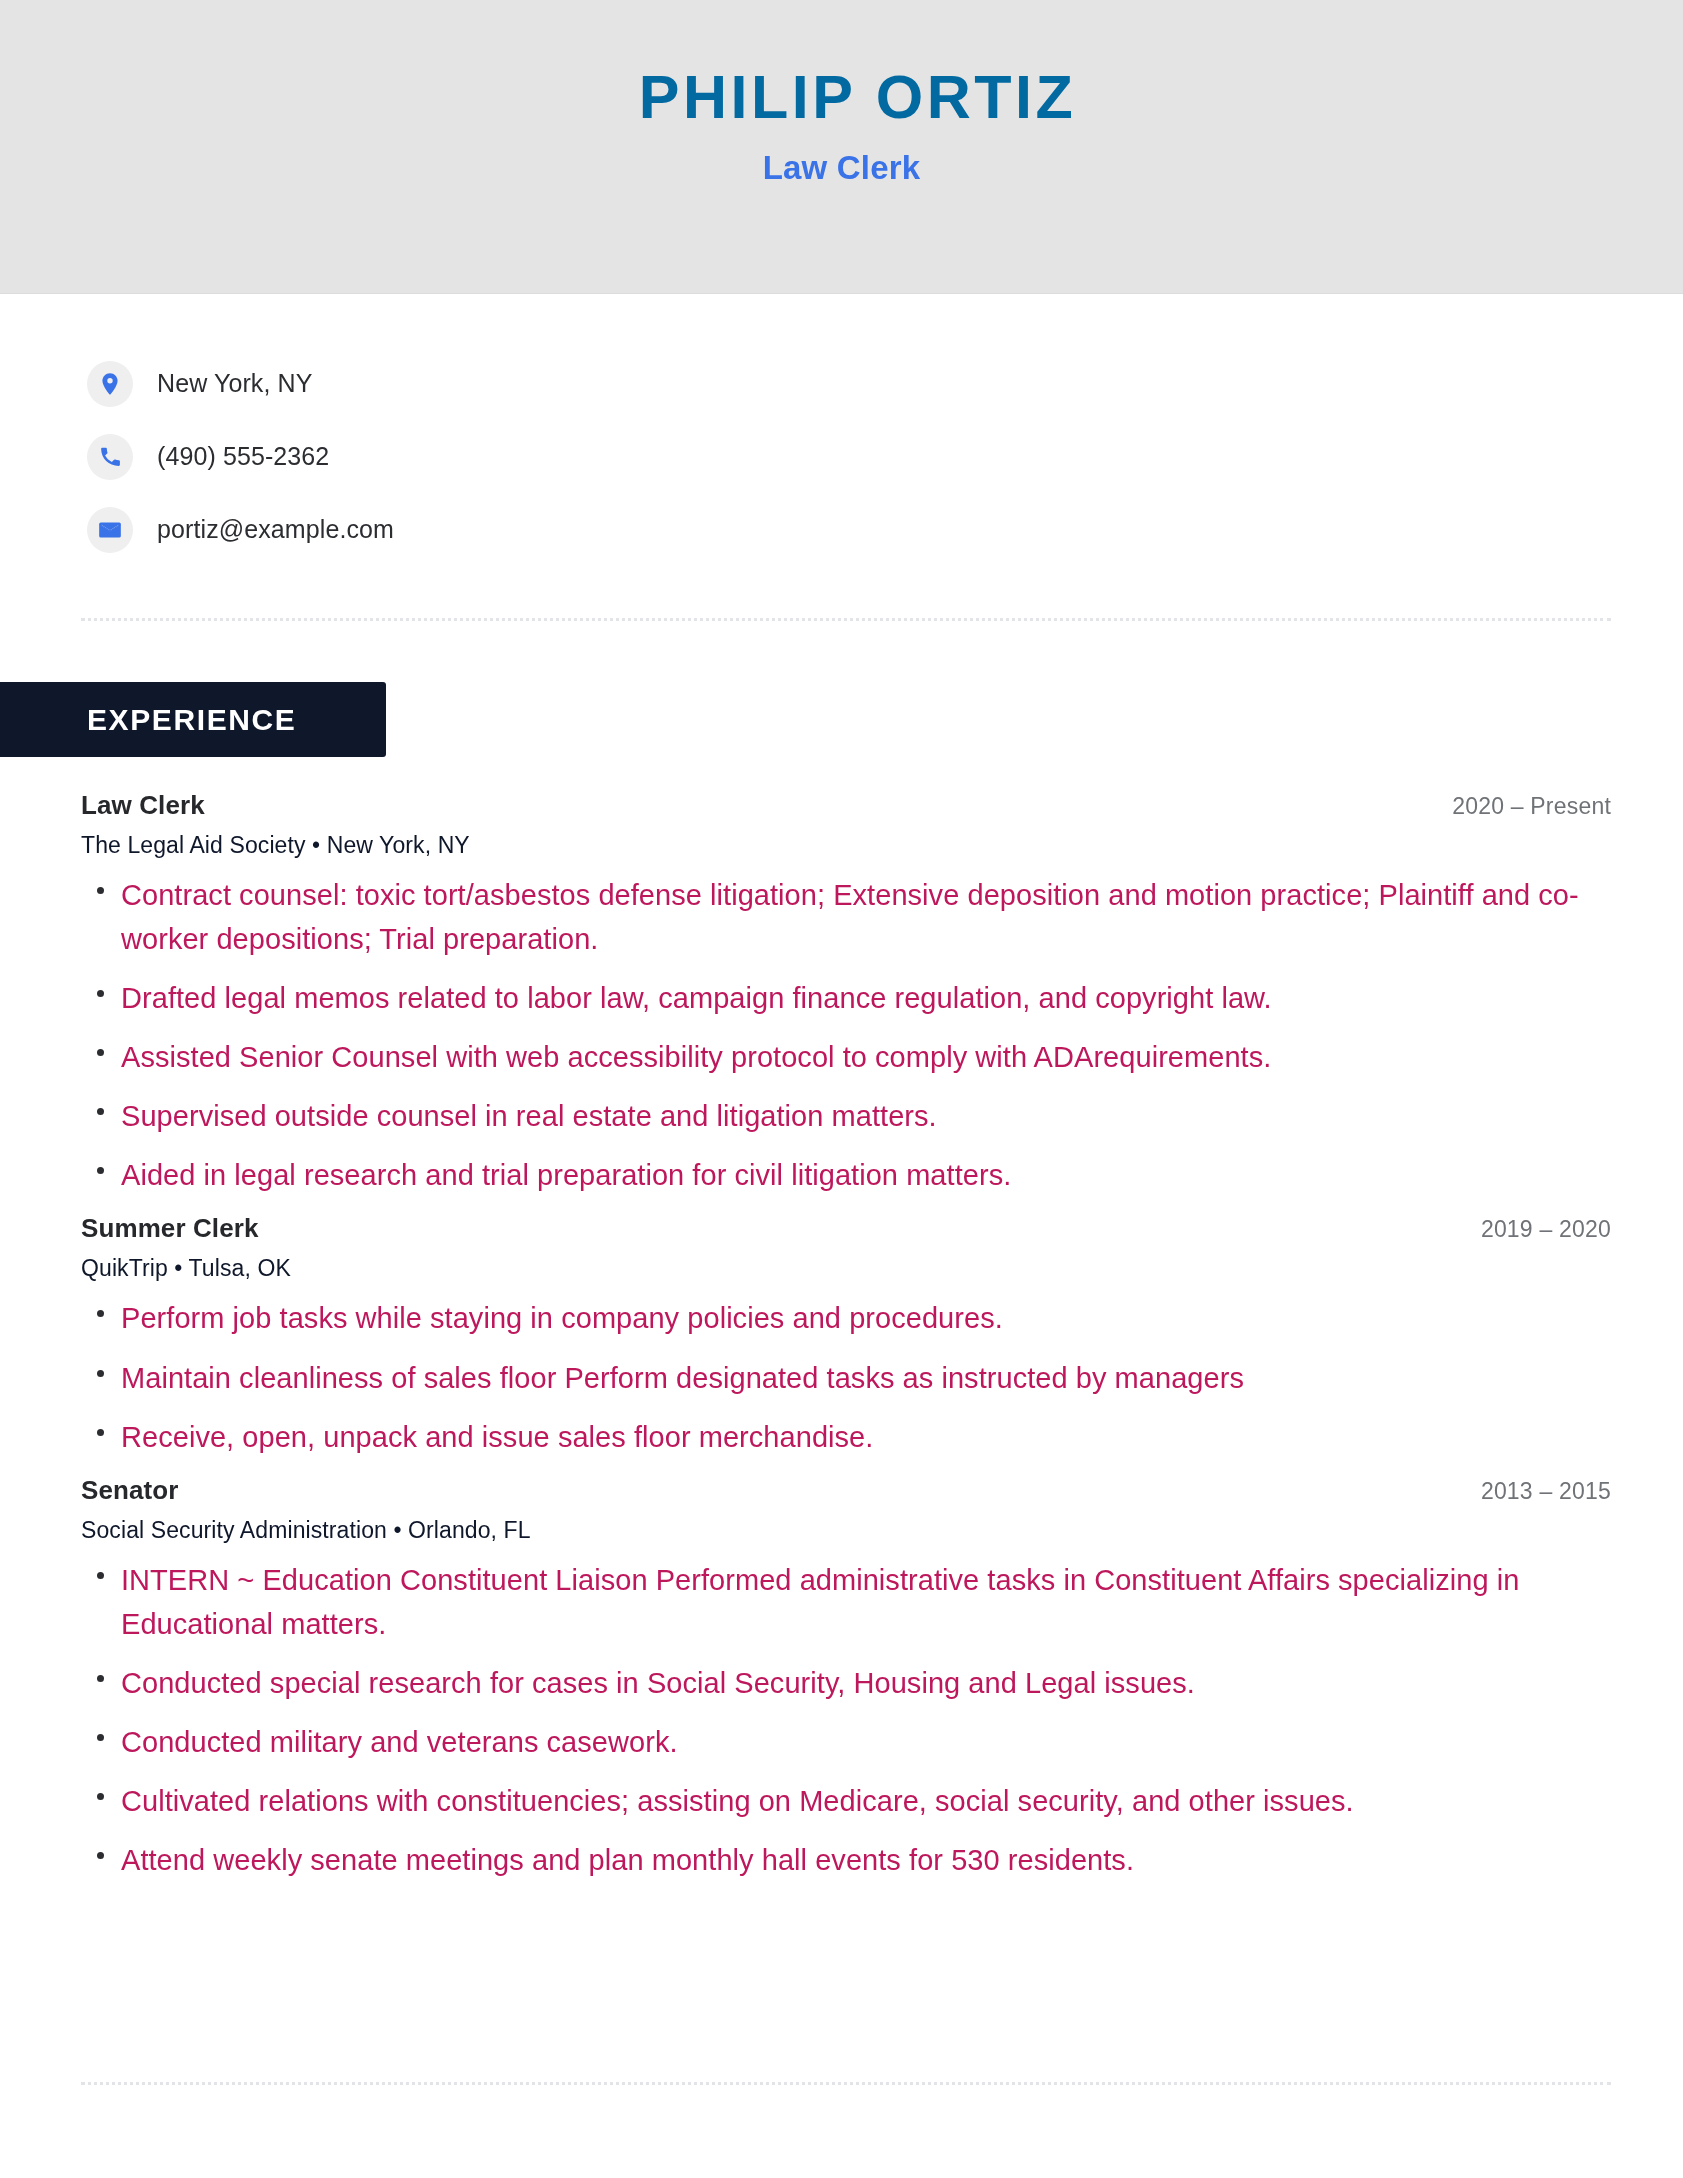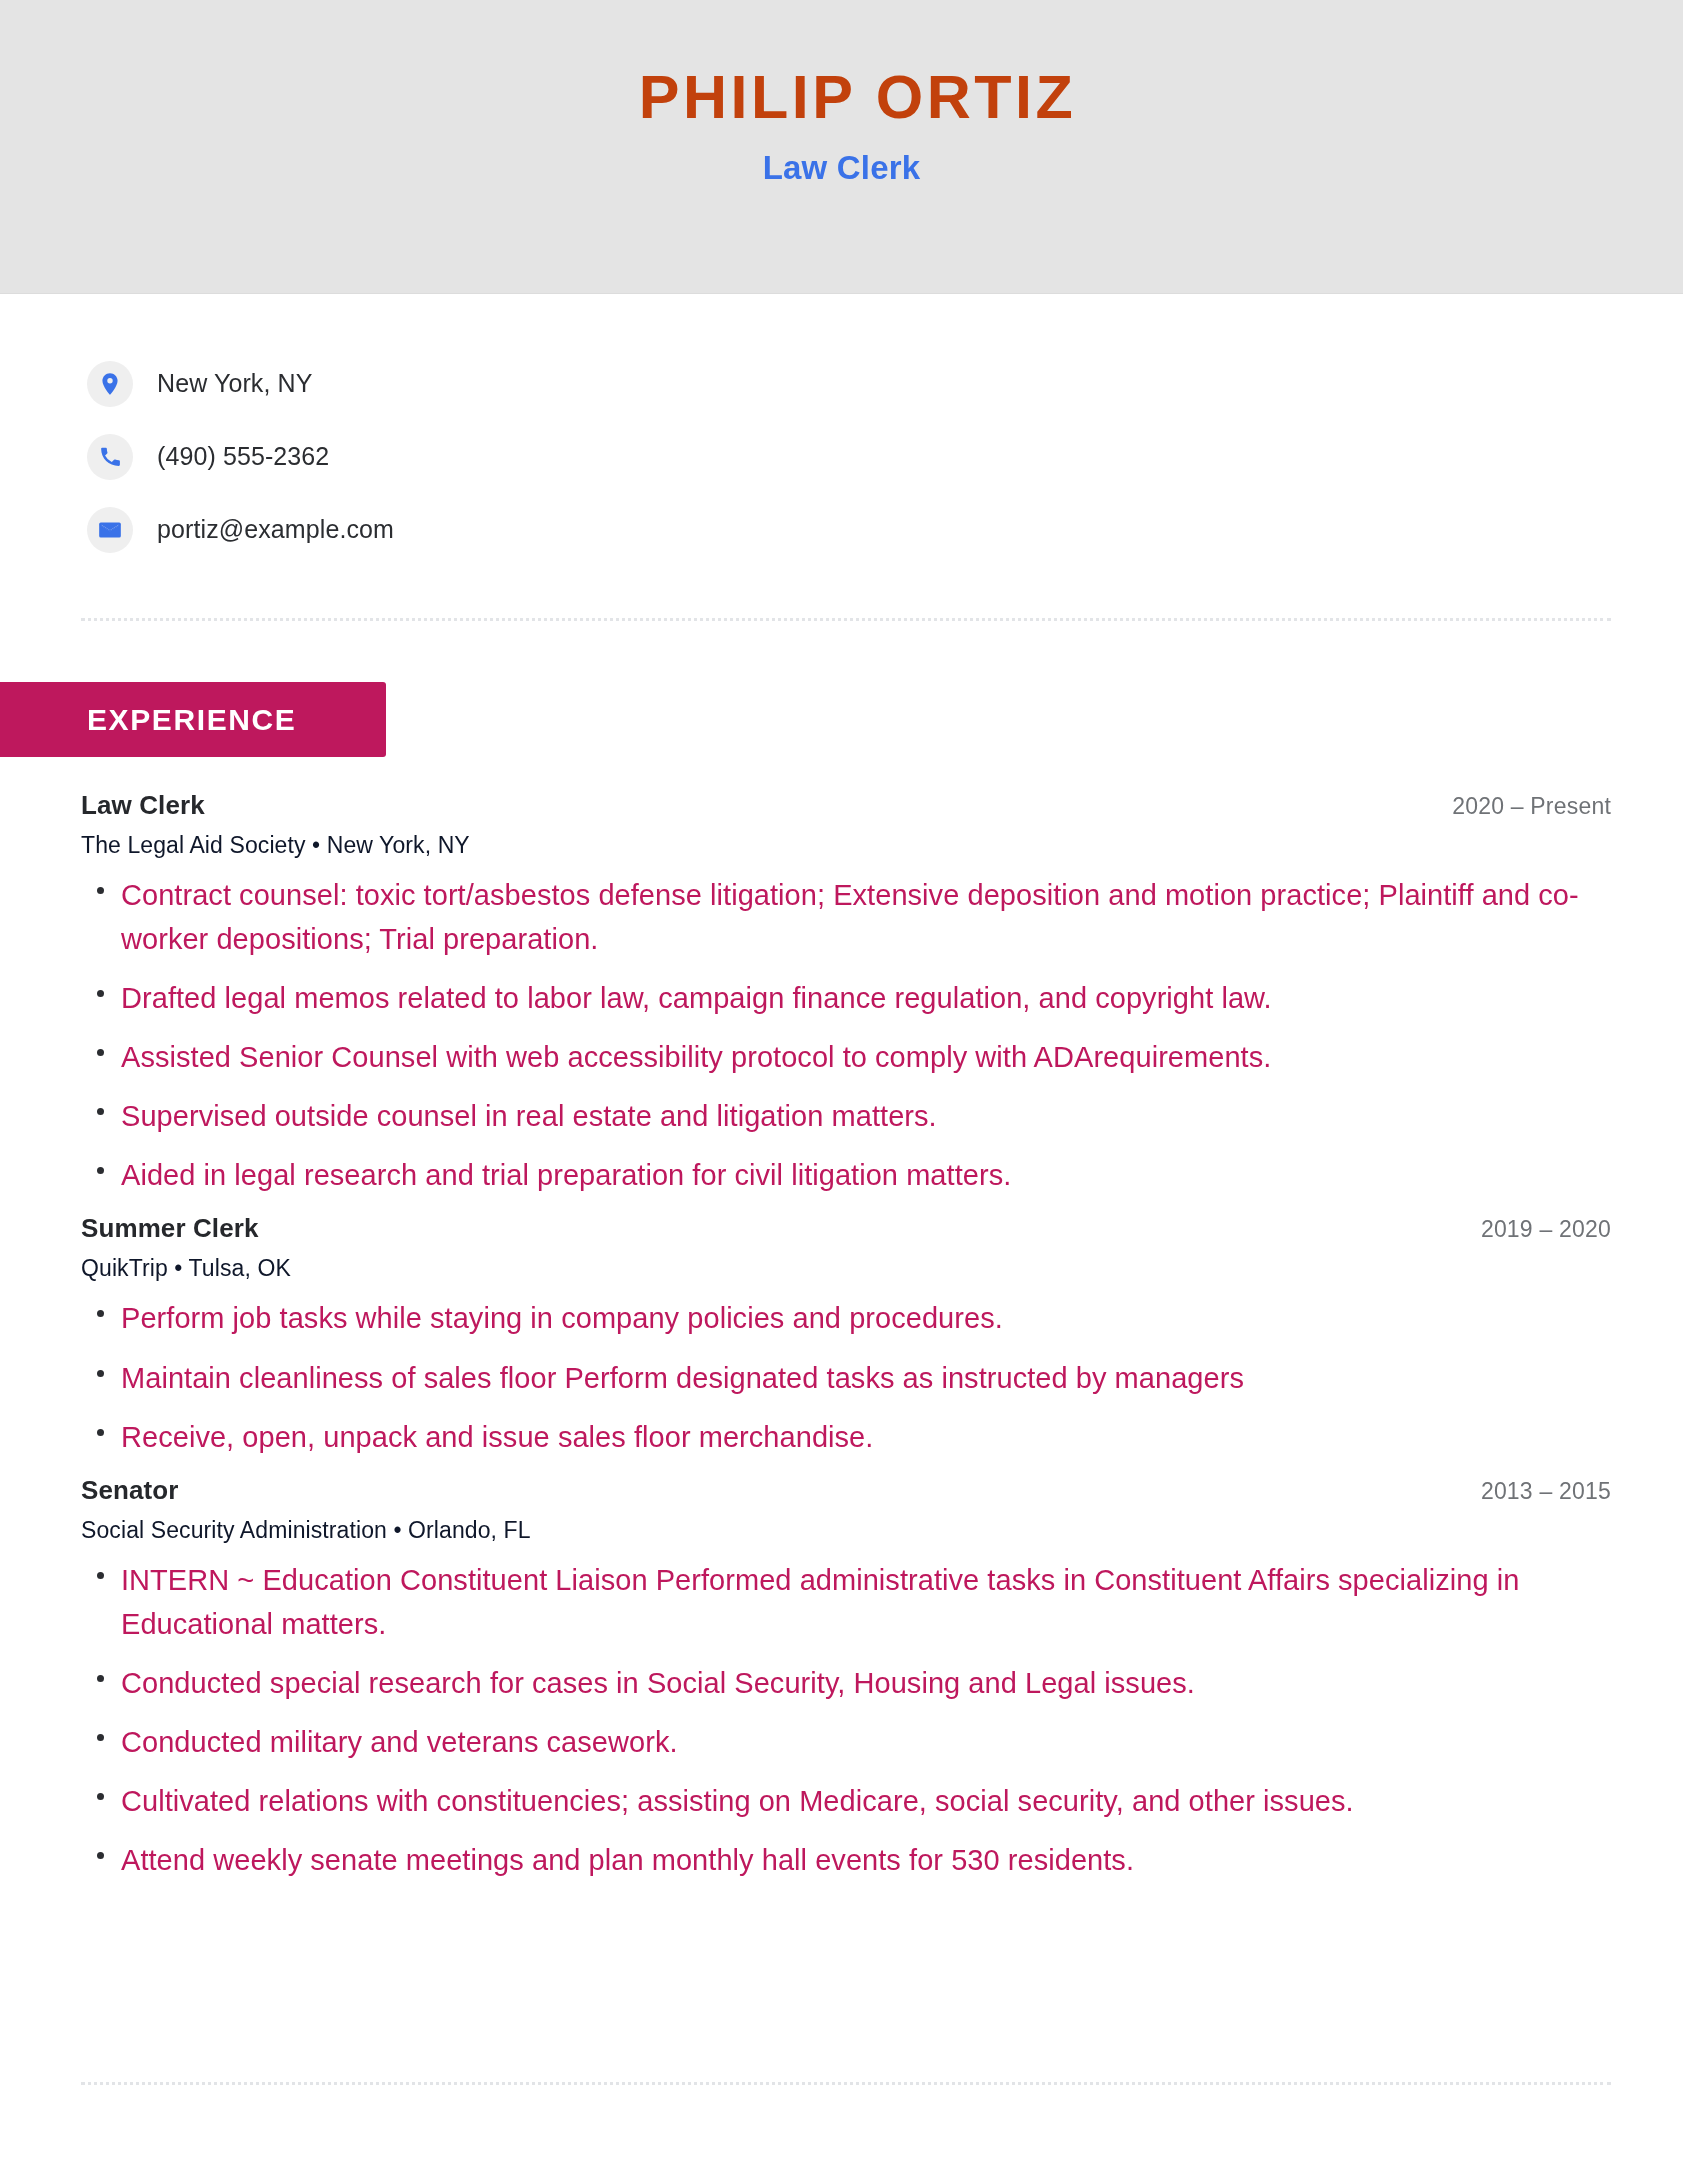--- a/index.html
+++ b/index.html
@@ -38,21 +38,21 @@
     position: absolute;
     left: 0;
     right: 0;
     top: 65px;
     text-align: center;
   }
   .full-name {
     font-size: 61px;
     font-weight: 700;
     letter-spacing: 3.5px;
-    color: #c2410c;
+    color: #0369a1;
     line-height: 1.05;
     margin: 0;
     padding-left: 32px;
   }
   .job-title {
     margin-top: 20px;
     font-size: 33px;
     font-weight: 700;
     color: #3a72e8;
     letter-spacing: 0.2px;
@@ -99,21 +99,21 @@
   .divider-top { top: 618px; }
   .divider-bottom { top: 2082px; }
 
   
   .section-badge {
     position: absolute;
     left: 0;
     top: 682px;
     height: 75px;
     min-width: 386px;
-    background: #be185d;
+    background: #0f172a;
     color: #ffffff;
     display: flex;
     align-items: center;
     box-sizing: border-box;
     padding: 0 36px 0 87px;
     border-radius: 0 3px 3px 0;
   }
   .section-badge span {
     font-size: 30px;
     font-weight: 700;

